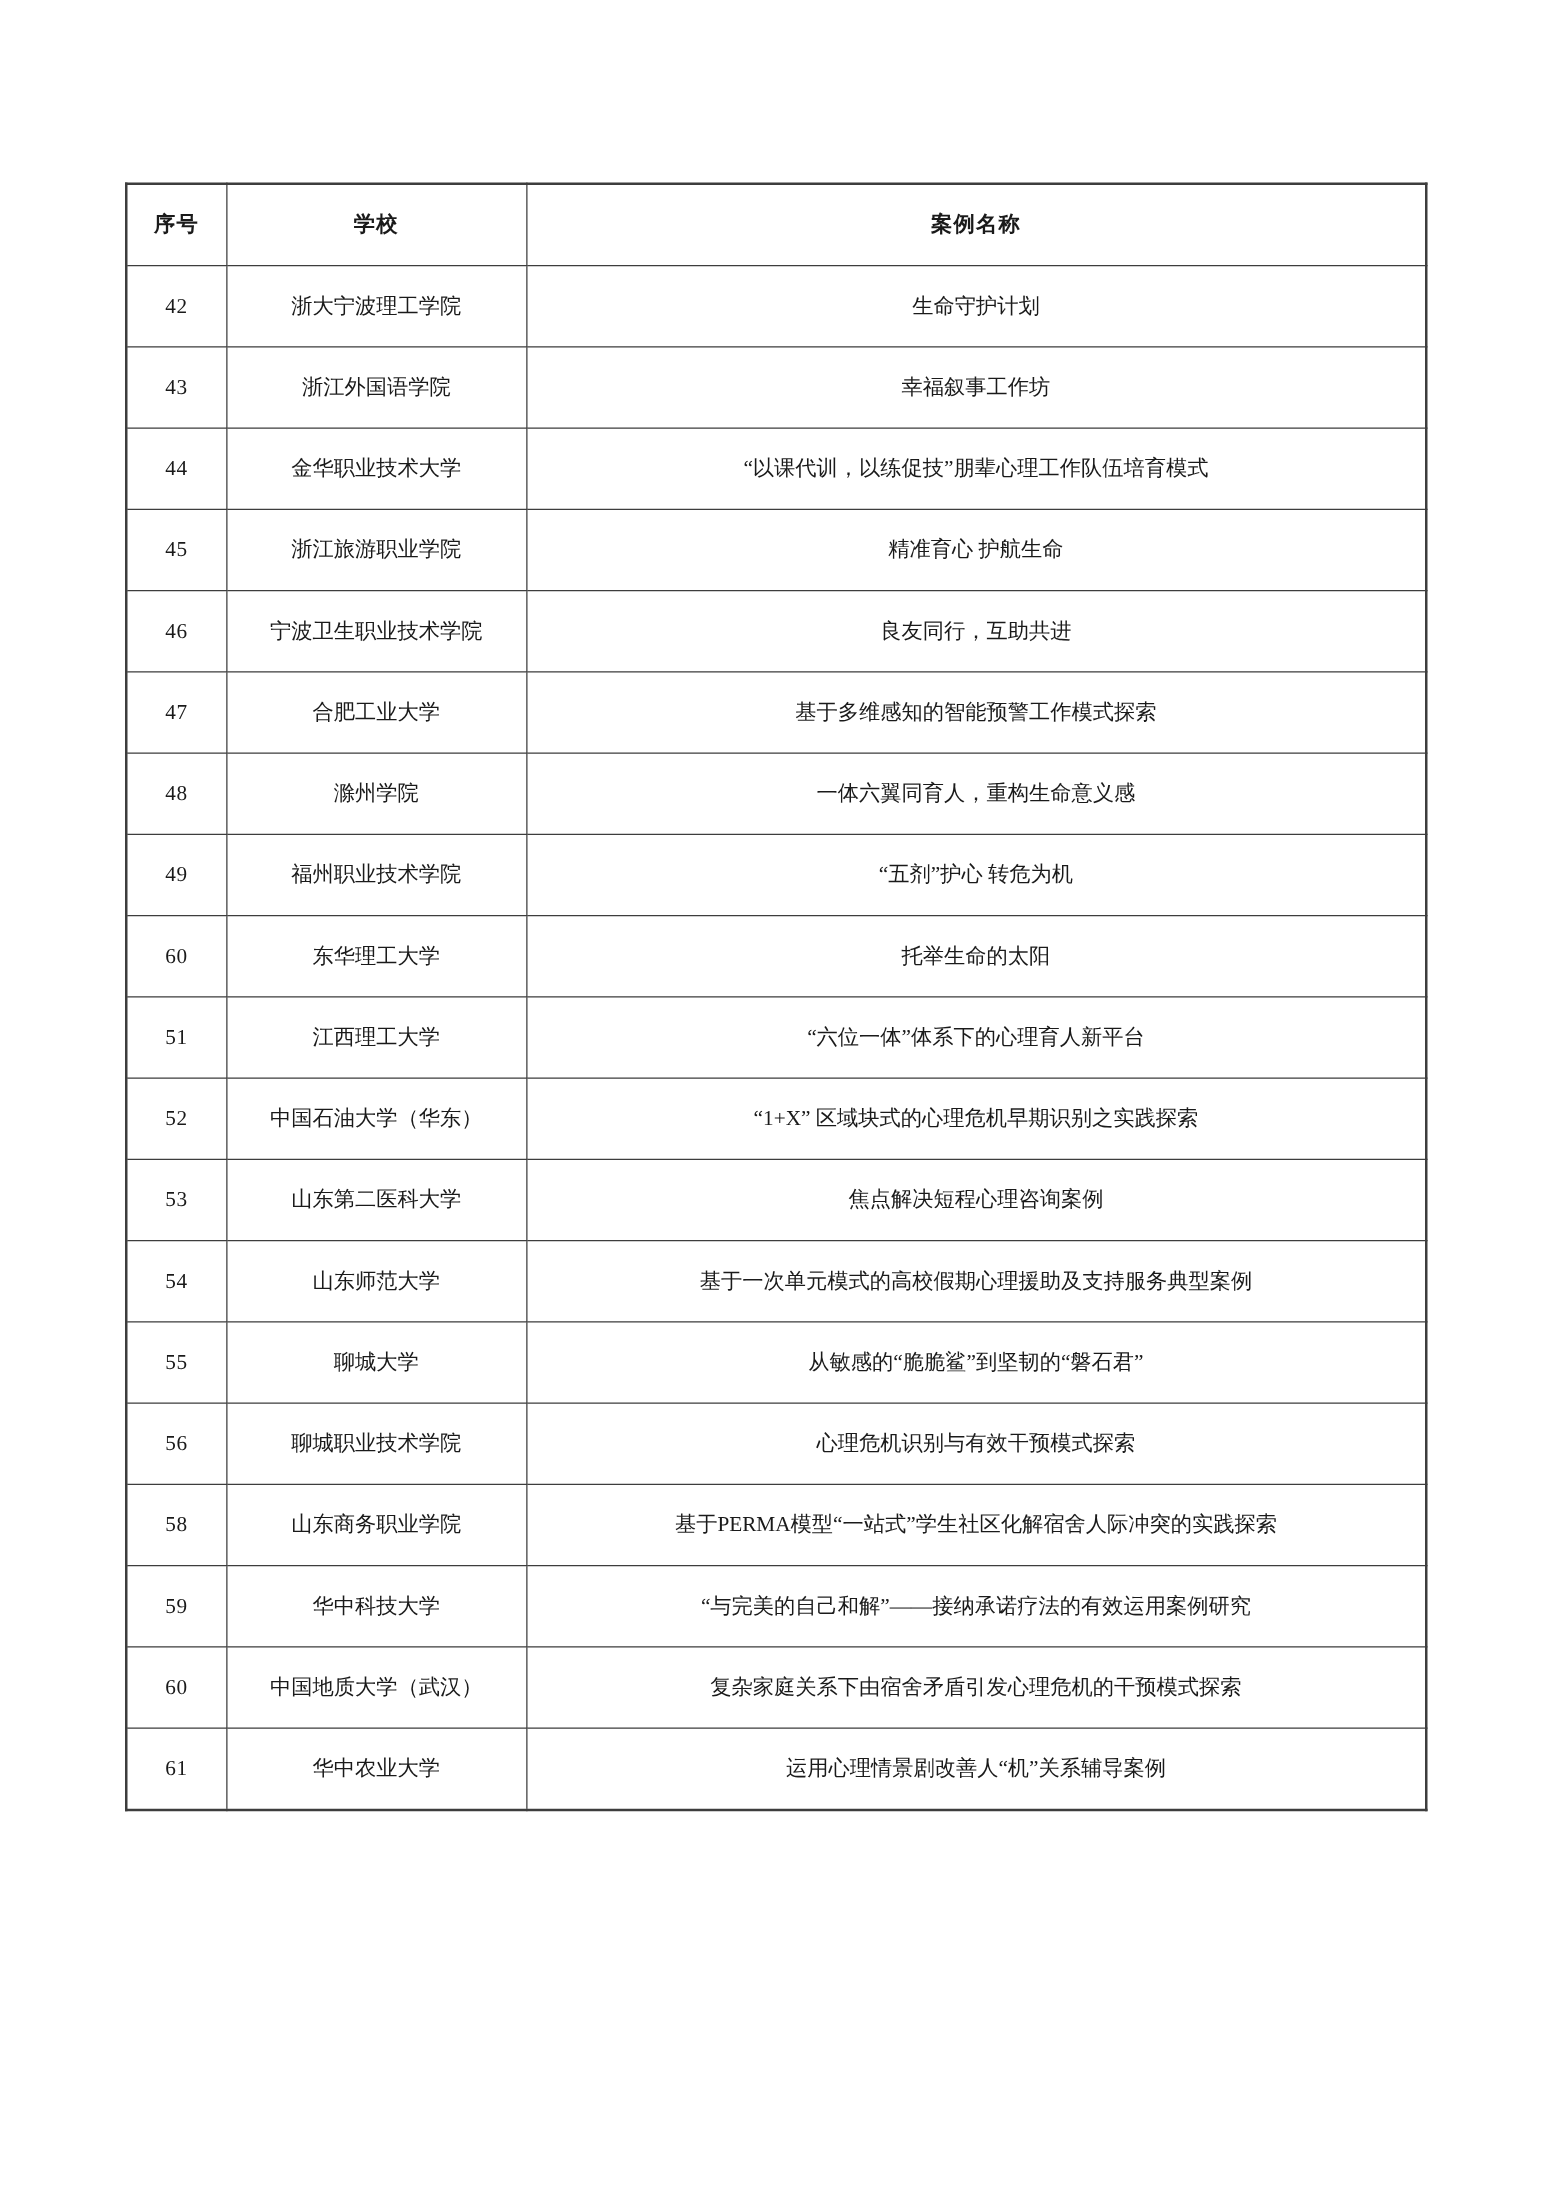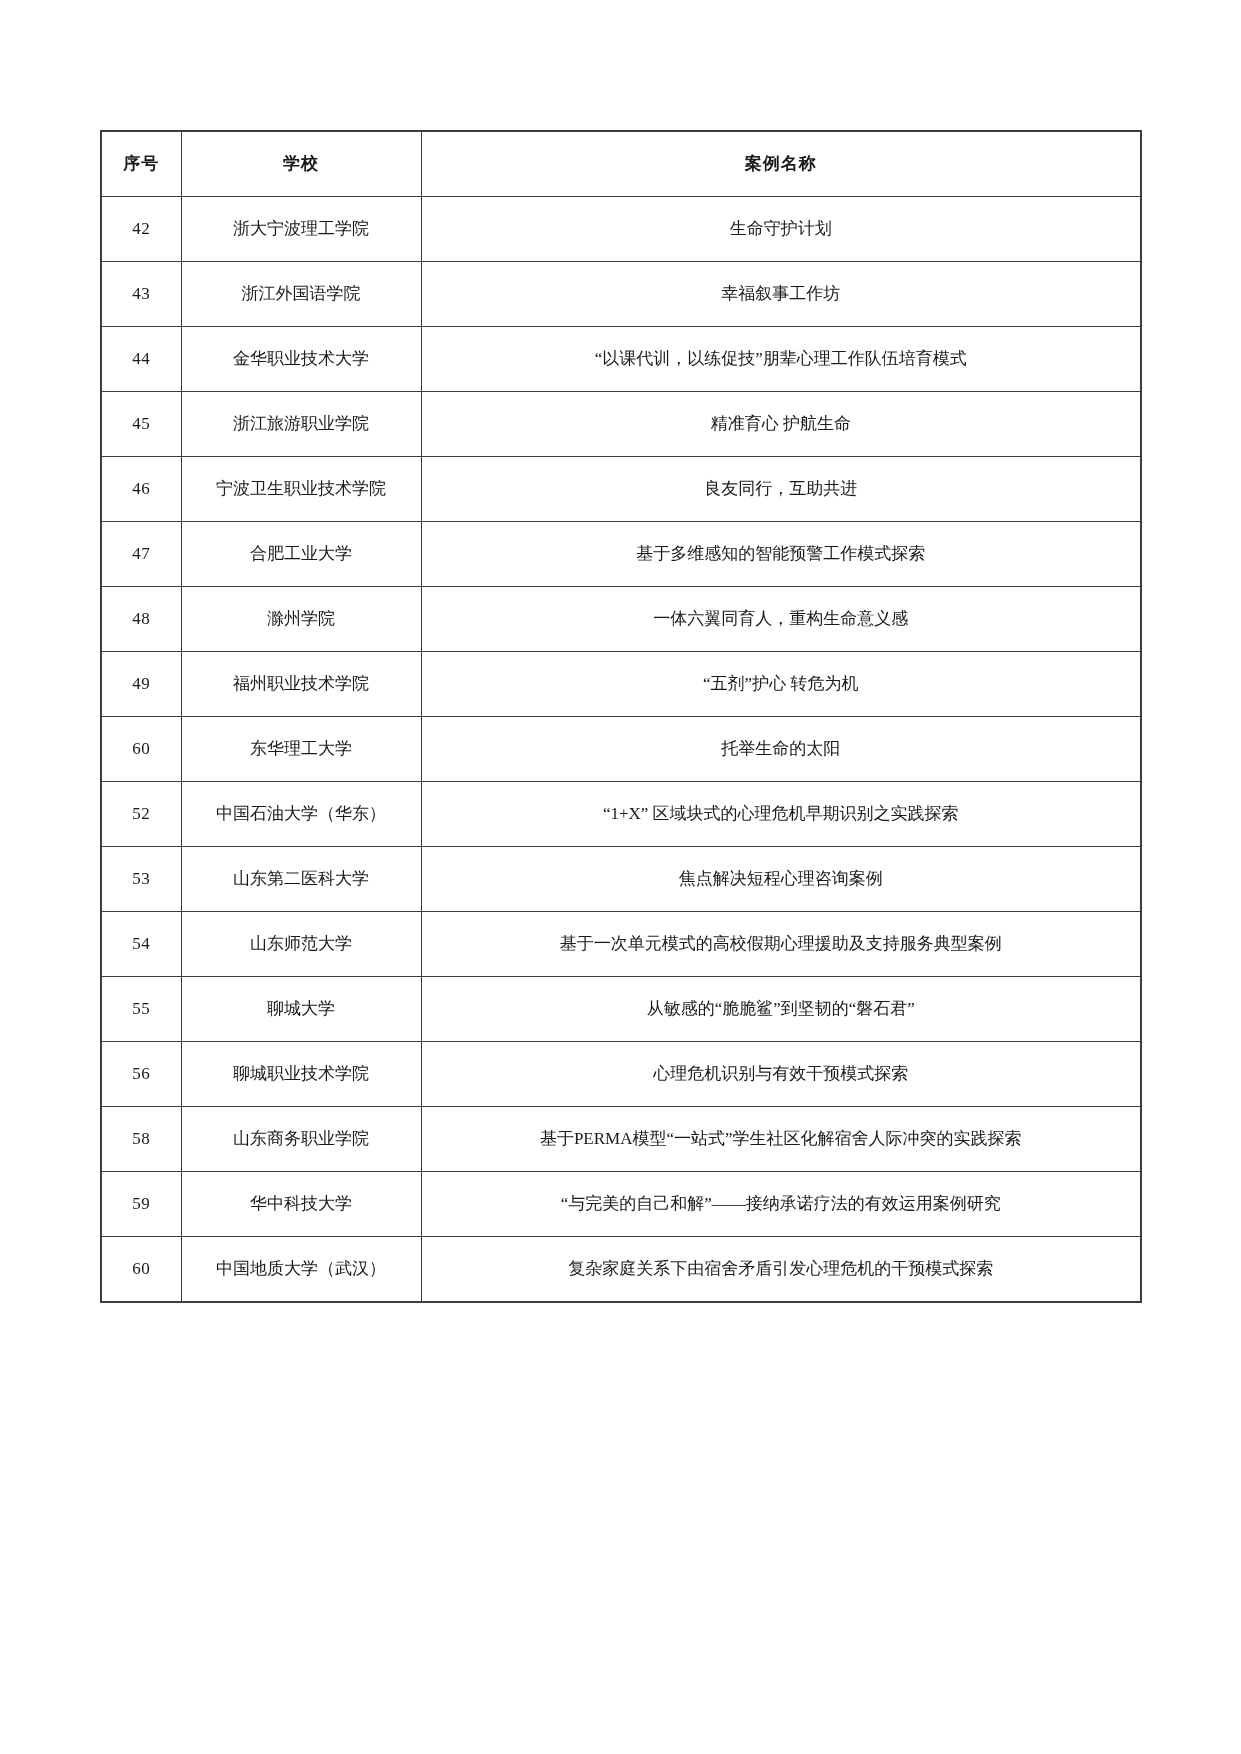--- a/index.html
+++ b/index.html
@@ -9,21 +9,21 @@
   }
   body {
     width: 1241px;
     height: 1754px;
     position: relative;
     font-family: "Liberation Serif", "DejaVu Serif", serif;
     color: #1a1a1a;
   }
   .page {
     position: absolute;
-    left: 0; top: 0;
+    left: 0; top: 16px;
     width: 1241px;
     height: 1340px;
     background: #ffffff;
   }
   table.cases {
     position: absolute;
     left: 100px;
     top: 130px;
     width: 1040px;
     border-collapse: collapse;
@@ -113,20 +113,25 @@
           <td class="num">49</td>
           <td>福州职业技术学院</td>
           <td>“五剂”护心  转危为机</td>
         </tr>
         <tr>
           <td class="num">60</td>
           <td>东华理工大学</td>
           <td>托举生命的太阳</td>
         </tr>
         <tr>
+          <td class="num">51</td>
+          <td>江西理工大学</td>
+          <td>“六位一体”体系下的心理育人新平台</td>
+        </tr>
+        <tr>
           <td class="num">52</td>
           <td>中国石油大学（华东）</td>
           <td>“1+X”  区域块式的心理危机早期识别之实践探索</td>
         </tr>
         <tr>
           <td class="num">53</td>
           <td>山东第二医科大学</td>
           <td>焦点解决短程心理咨询案例</td>
         </tr>
         <tr>
@@ -152,15 +157,20 @@
         <tr>
           <td class="num">59</td>
           <td>华中科技大学</td>
           <td>“与完美的自己和解”——接纳承诺疗法的有效运用案例研究</td>
         </tr>
         <tr>
           <td class="num">60</td>
           <td>中国地质大学（武汉）</td>
           <td>复杂家庭关系下由宿舍矛盾引发心理危机的干预模式探索</td>
         </tr>
+        <tr>
+          <td class="num">61</td>
+          <td>华中农业大学</td>
+          <td>运用心理情景剧改善人“机”关系辅导案例</td>
+        </tr>
       </tbody>
   </table>
 </div>
 
 </body></html>

